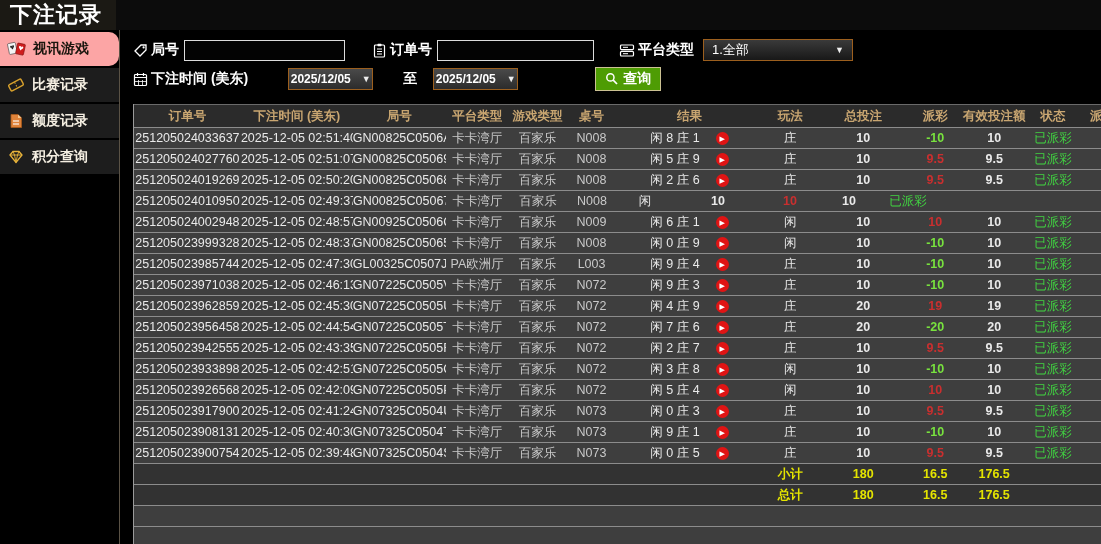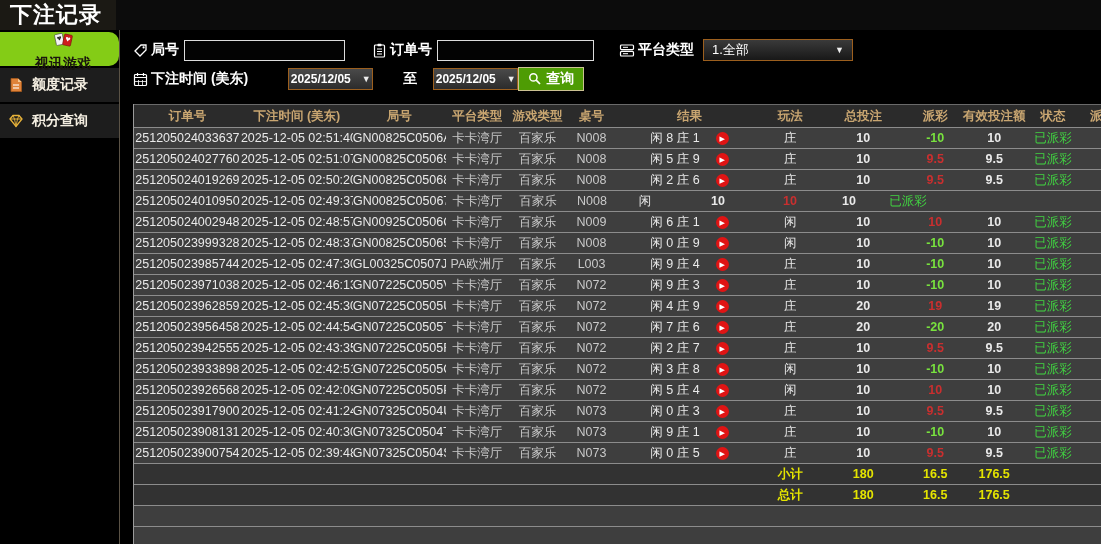--- a/index.html
+++ b/index.html
@@ -5,21 +5,21 @@
   * { box-sizing: border-box; margin: 0; padding: 0; }
   html,body { width:1101px; height:544px; overflow:hidden; background:#000;
     font-family:"Liberation Sans","DejaVu Sans",sans-serif; }
   .titlebar { height:30px; background:#0c0c0c; display:flex; align-items:center; }
   .titlebar .tpanel { background:#1b1914; height:30px; display:flex; align-items:center; padding:0 14px 0 10px; }
   .title { color:#fff; font-size:22px; font-weight:bold; letter-spacing:1px; }
   .layout { display:flex; height:514px; }
   .sidebar { width:120px; border-right:1px solid #5a5245; background:#000; padding-top:2px; flex:0 0 120px; }
   .side-item { height:34px; display:flex; align-items:center; gap:7px; padding-left:7px;
     background:#1d1d1d; margin-bottom:2px; color:#f5efe2; font-size:14px; font-weight:bold; cursor:pointer; }
-  .side-item.active { background:#84cc16; color:#1a160e; border-radius:0 10px 10px 0;flex-direction:column; }
+  .side-item.active { background:#fca5a5; color:#1a160e; border-radius:0 10px 10px 0; }
   .side-item svg { flex:0 0 auto; }
   .main { flex:1 1 auto; padding:8px 0 0 13px; position:relative; }
   .frow { display:flex; align-items:center; height:24px; color:#fff; font-size:14px; font-weight:bold; }
   .frow2 { margin-top:4px; height:26px; }
   .ficon { margin-right:3px; display:flex; align-items:center; }
   .text-input { width:161px; height:21px; background:#030303; border:1px solid #dcdcdc;
     color:#fff; margin-left:5px; font-size:12px; padding:0 4px; }
   .date-btn { width:85px; height:22px; background:linear-gradient(#4a4a4a,#2c2c2c);
     border:1px solid #9c5f1e; color:#fff; font-size:12px; font-weight:bold;
     display:flex; align-items:center; justify-content:center; gap:11px; cursor:pointer; }
@@ -75,20 +75,29 @@
             <rect x="9.5" y="2.5" width="8" height="11" rx="1" fill="#cf1d1d" stroke="#7c0e0e" stroke-width="0.6"></rect>
             <circle cx="12.6" cy="6.1" r="1.1" fill="#fff"></circle>
             <circle cx="14.8" cy="6.1" r="1.1" fill="#fff"></circle>
             <path d="M11.8 6.7 L13.7 9.5 L15.6 6.7 Z" fill="#fff"></path>
           </g>
       </svg>
       <span>视讯游戏</span>
     </div>
     <div class="side-item">
       <svg width="18" height="16" viewBox="0 0 18 16">
+        <g transform="rotate(-28 9 8)">
+            <rect x="2" y="4.5" width="14" height="7" rx="1.4" fill="none" stroke="#d8a12c" stroke-width="1.4"></rect>
+            <line x1="9" y1="5" x2="9" y2="11" stroke="#d8a12c" stroke-width="1" stroke-dasharray="1.6 1.4"></line>
+          </g>
+      </svg>
+      <span>比赛记录</span>
+    </div>
+    <div class="side-item">
+      <svg width="18" height="16" viewBox="0 0 18 16">
         <path d="M4 1.5 h7 l3.5 3.5 v9.5 h-10.5 Z" fill="#e0833a" stroke="#a85a1c" stroke-width="0.8"></path>
         <path d="M11 1.5 v3.5 h3.5 Z" fill="#f6c890"></path>
         <line x1="6" y1="8" x2="12" y2="8" stroke="#fff" stroke-width="1.1"></line>
         <line x1="6" y1="11" x2="12" y2="11" stroke="#fff" stroke-width="1.1"></line>
       </svg>
       <span>额度记录</span>
     </div>
     <div class="side-item">
       <svg width="18" height="16" viewBox="0 0 18 16">
         <polygon points="3,6 6,2.5 12,2.5 15,6 9,13.5" fill="none" stroke="#e8b33a" stroke-width="1.3"></polygon>
@@ -150,21 +159,21 @@
       <span>下注时间 (美东)</span>
       <div class="date-btn" style="margin-left:40px">
         <span>2025/12/05</span>
         <span class="arrow">▼</span>
       </div>
       <span style="margin-left:30px">至</span>
       <div class="date-btn" style="margin-left:16px">
         <span>2025/12/05</span>
         <span class="arrow">▼</span>
       </div>
-      <button class="search-btn" style="">
+      <button class="search-btn" style="margin-left:77px">
         <svg width="14" height="14" viewBox="0 0 14 14">
             <circle cx="5.4" cy="5.4" r="3.6" fill="none" stroke="#fff" stroke-width="1.5"></circle>
             <line x1="8.2" y1="8.2" x2="12" y2="12" stroke="#fff" stroke-width="1.7"></line>
           </svg>
         <span>查询</span>
       </button>
     </div>
 
     <div class="btable">
       <div class="thead">

